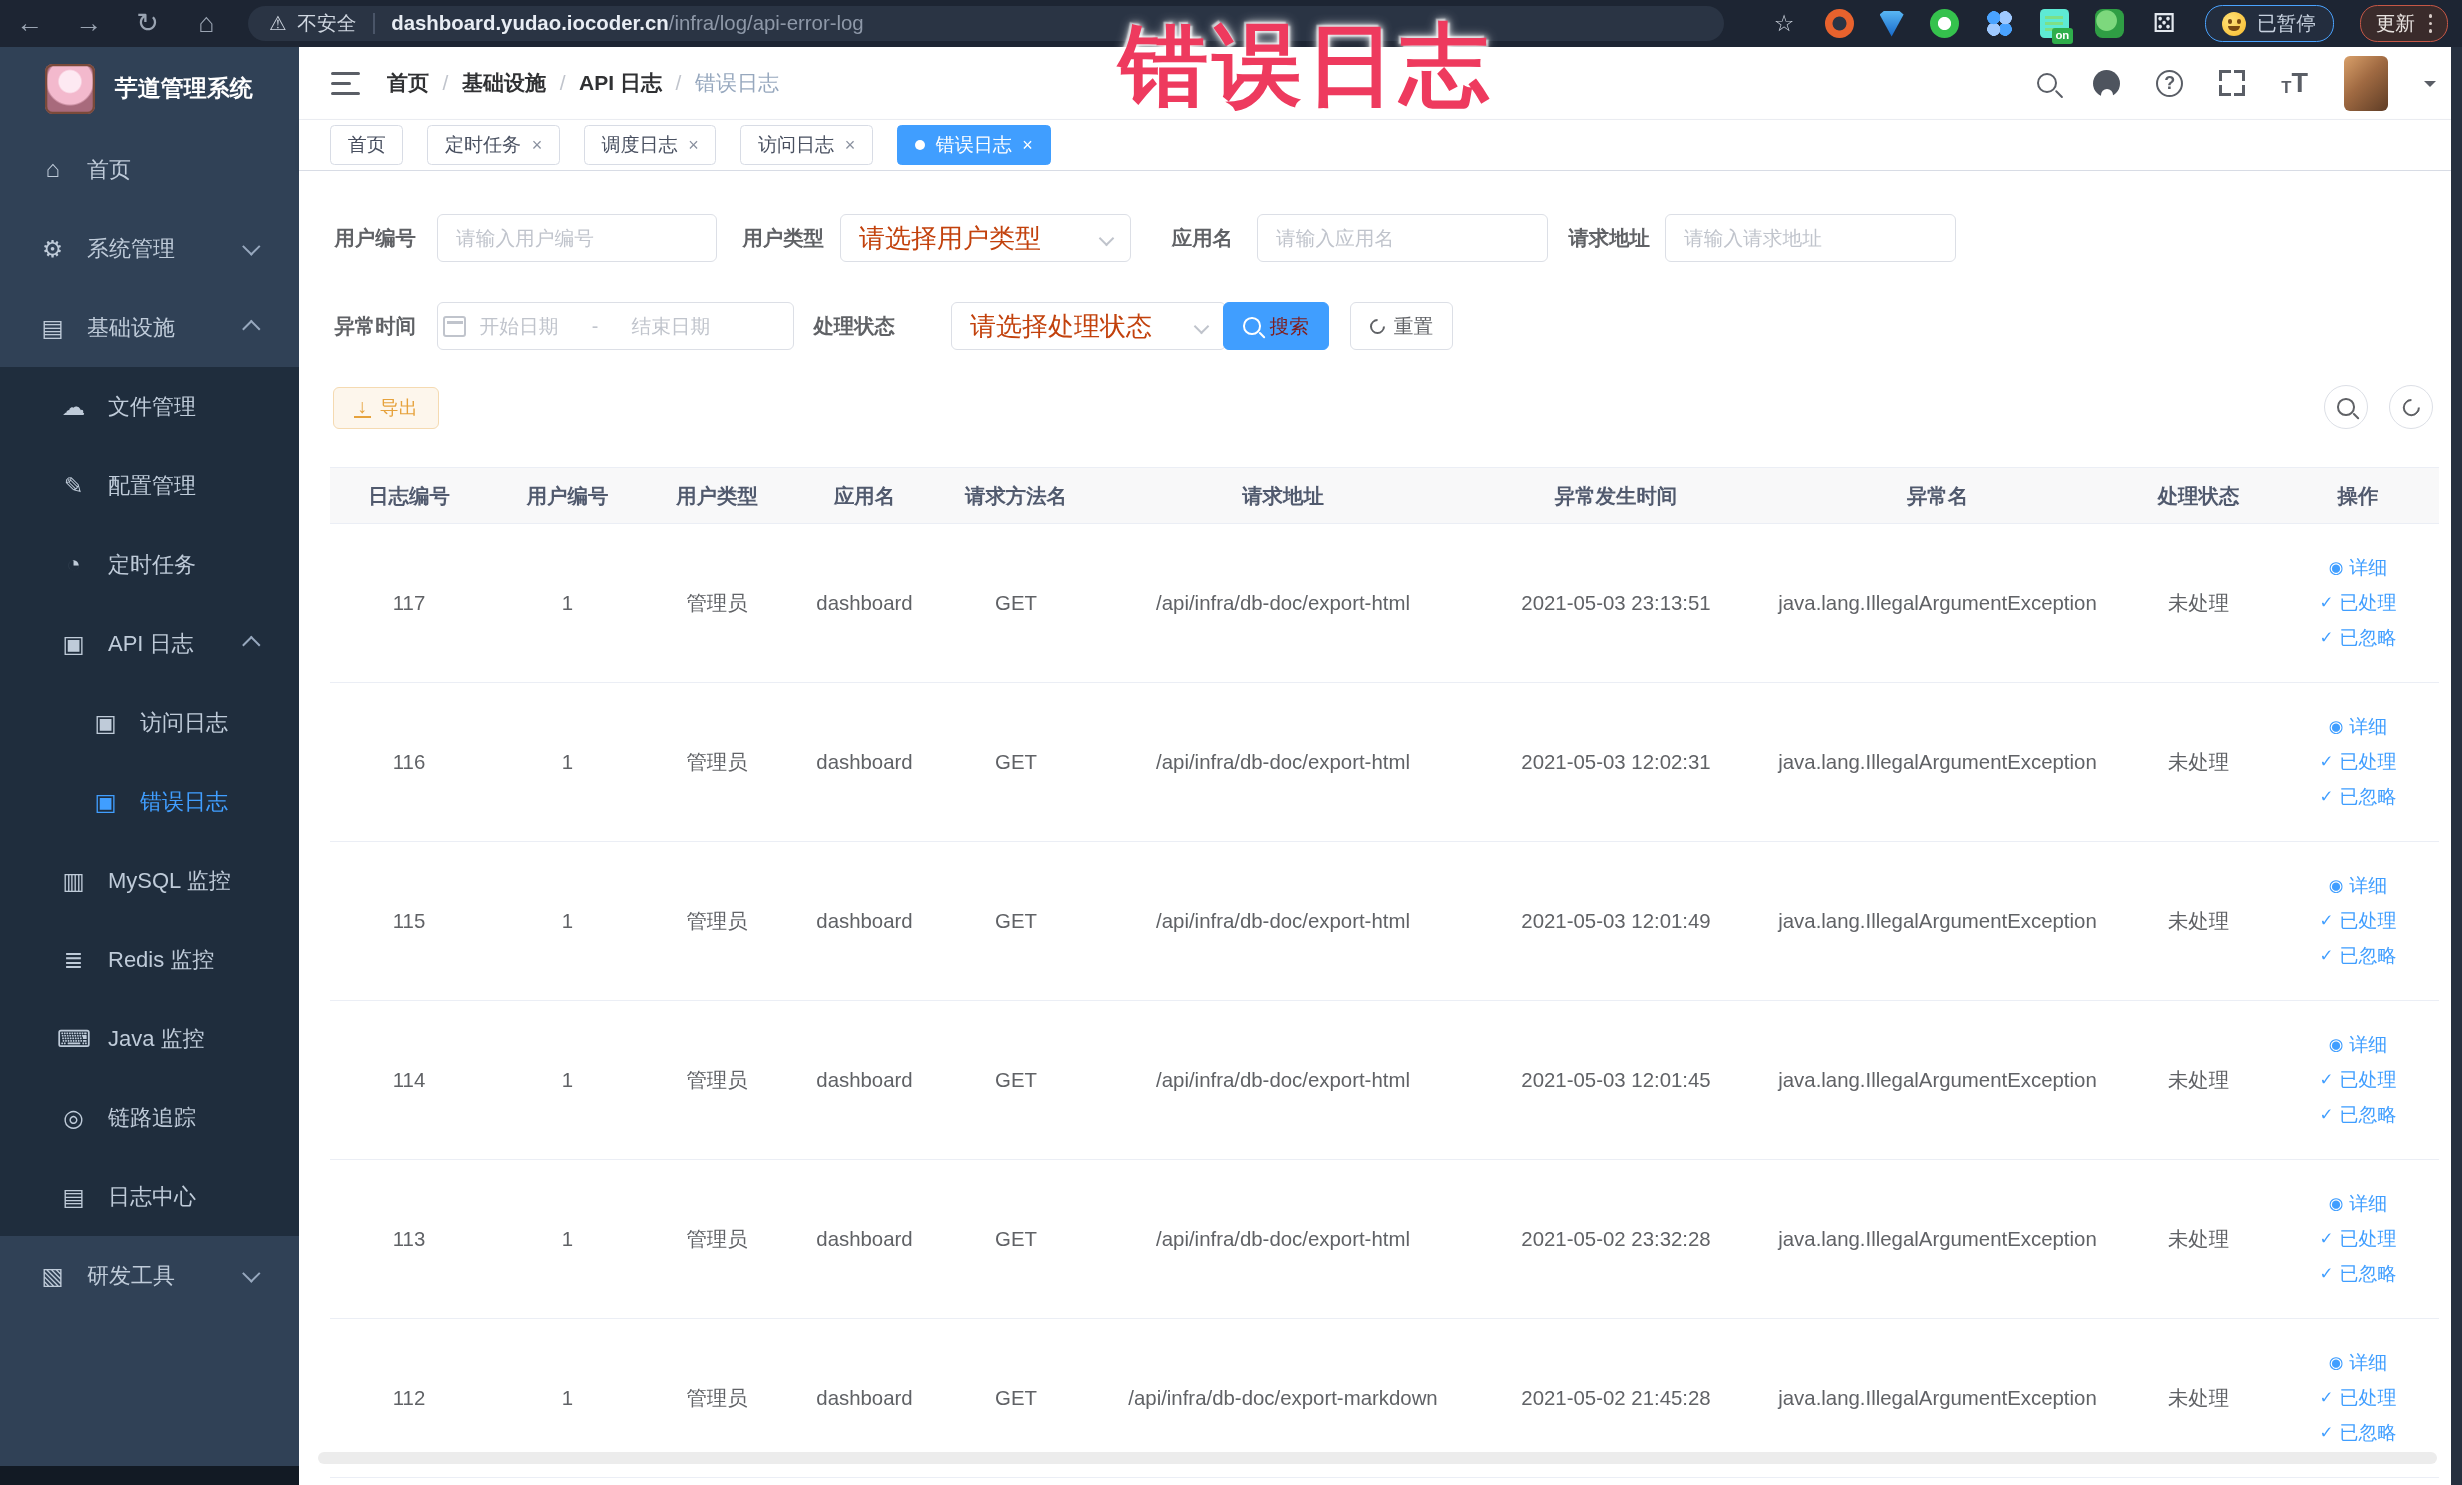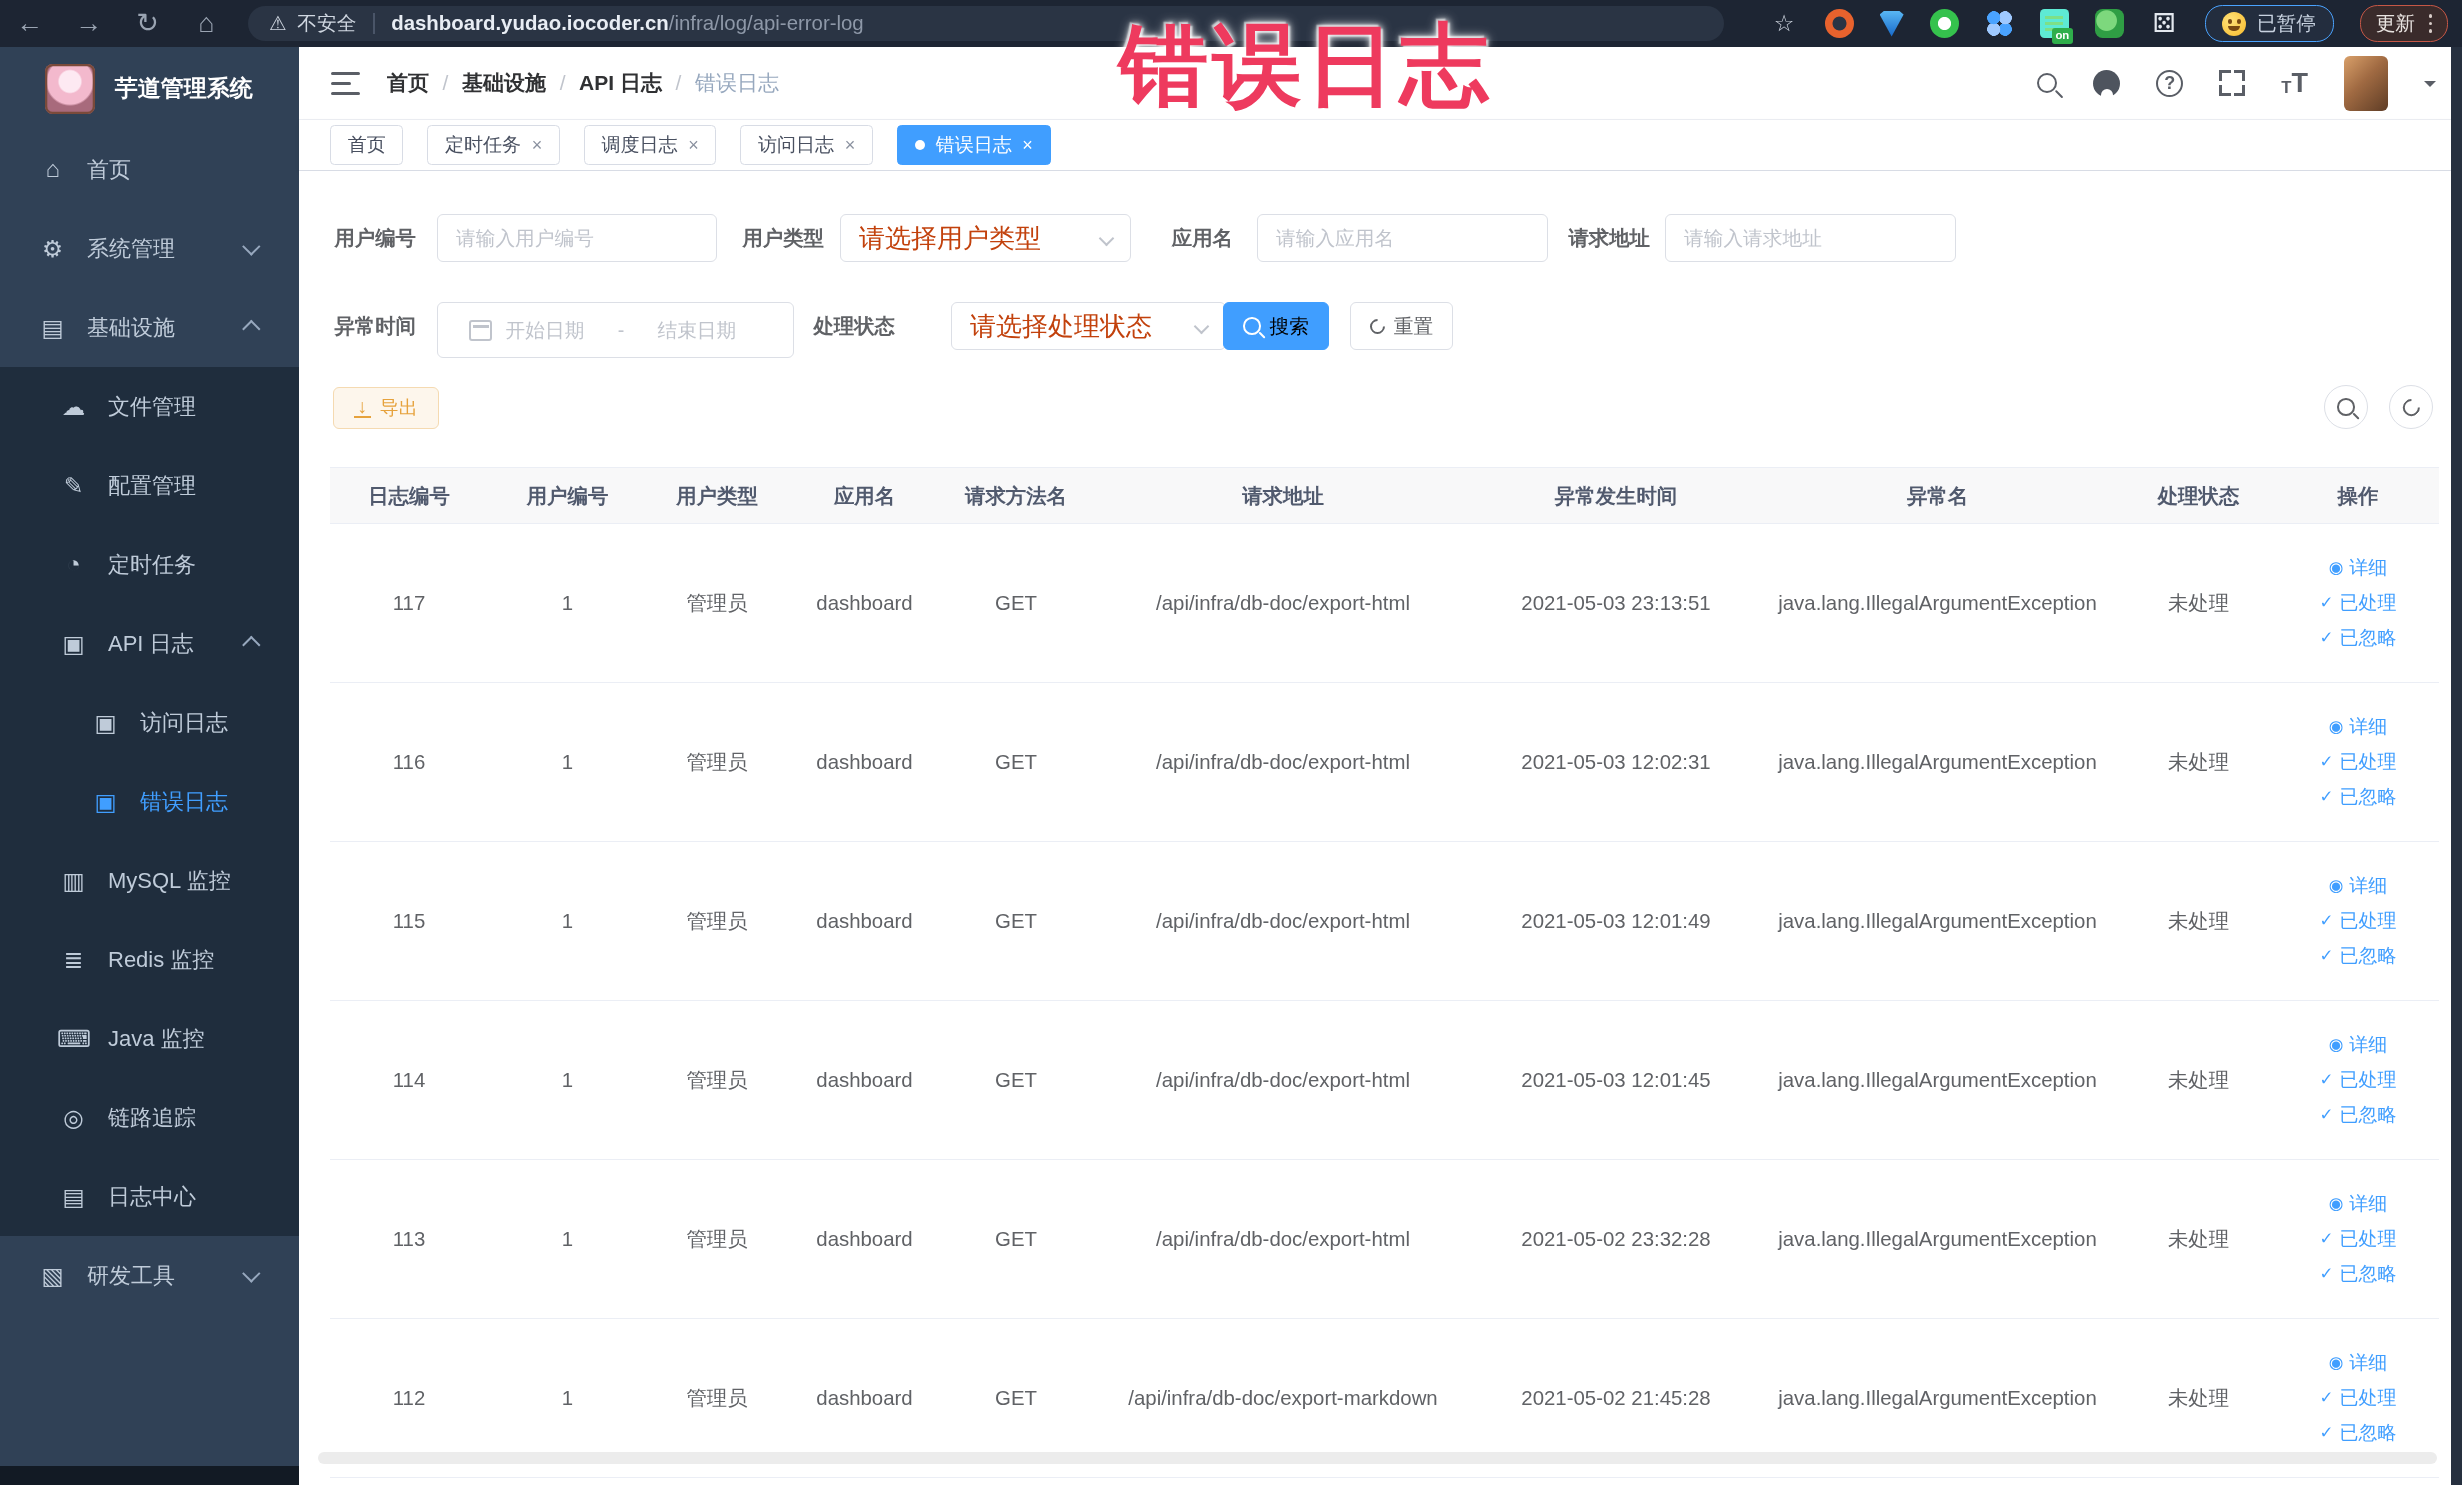--- a/index.html
+++ b/index.html
@@ -105,27 +105,27 @@
   .tab.active .x{color:#fff;}
   .tab .dot{width:10.6px;height:10.6px;border-radius:50%;background:#fff;flex:none;}
   
   .content{position:relative;flex:1;background:#fff;}
   .flabel{position:absolute;height:48px;line-height:48px;font-size:20.4px;font-weight:700;color:#606266;text-align:right;white-space:nowrap;}
   .txt-input{position:absolute;height:48px;border:1.5px solid #dcdfe6;border-radius:6px;box-sizing:border-box;font-size:19.7px;color:#606266;padding:0 18px;background:#fff;outline:none;font-family:inherit;}
   .txt-input::placeholder{color:#c0c4cc;}
   .selectbox{position:absolute;height:48px;border:1.5px solid #dcdfe6;border-radius:6px;box-sizing:border-box;background:#fff;display:flex;align-items:center;padding:0 18px;cursor:pointer;}
   .selectbox .ph{font-size:26px;color:#c2410c;}
   .sel-caret{position:absolute;right:18px;top:18px;width:9px;height:9px;border-right:2.3px solid #c0c4cc;border-bottom:2.3px solid #c0c4cc;transform:rotate(45deg);}
-  .daterange{position:absolute;height:56px;border:1.5px solid #dcdfe6;border-radius:6px;box-sizing:border-box;background:#fff;display:flex;align-items:center;padding:0 31px;gap:13.6px;cursor:pointer;}
+  .daterange{position:absolute;height:48px;border:1.5px solid #dcdfe6;border-radius:6px;box-sizing:border-box;background:#fff;display:flex;align-items:center;padding:0 5px;gap:13.6px;cursor:pointer;}
   .cal{width:23px;height:21px;border:2.3px solid #c0c4cc;border-radius:3px;position:relative;flex:none;box-sizing:border-box;}
   .cal::before{content:"";position:absolute;left:1.5px;right:1.5px;top:3.8px;height:2.3px;background:#c0c4cc;}
   .daterange .ph{font-size:19.7px;color:#c0c4cc;}
   .daterange .dr-sep{font-size:19.7px;color:#c0c4cc;margin:0 19.7px;}
   .btn{position:absolute;height:48px;border-radius:6px;display:flex;align-items:center;justify-content:center;gap:9px;font-size:19.7px;cursor:pointer;box-sizing:border-box;}
-  .btn-search{background:#409eff;color:#000000;border:1.5px solid #409eff;}
+  .btn-search{background:#409eff;color:#7f1d1d;border:1.5px solid #409eff;}
   .btn-search .mag{width:13.6px;height:13.6px;border-color:#fff;}
   .btn-search .mag::after{background:#fff;width:7.6px;right:-6.8px;bottom:-3px;}
   .btn-reset{background:#fff;color:#606266;border:1.5px solid #dcdfe6;}
   .refresh-ic{width:15px;height:15px;border:2.3px solid #606266;border-radius:50%;border-top-color:transparent;transform:rotate(45deg);box-sizing:border-box;}
   .btn-export{background:#fdf6ec;color:#e6a23c;border:1.5px solid #f5dab1;height:42px;font-size:19px;}
   .dl-ic{position:relative;width:16.7px;height:19.7px;color:#e6a23c;font-size:19.7px;line-height:16.7px;text-align:center;}
   .dl-ic::after{content:"";position:absolute;left:0;right:0;bottom:0;height:2.3px;background:currentColor;}
   .circ{position:absolute;width:44px;height:44px;border-radius:50%;border:1.5px solid #dcdfe6;background:#fff;display:flex;align-items:center;justify-content:center;box-sizing:border-box;cursor:pointer;}
   .circ .mag{width:13.6px;height:13.6px;border-color:#606266;}
   .circ .mag::after{width:7.6px;right:-6.8px;bottom:-3px;background:#606266;}

